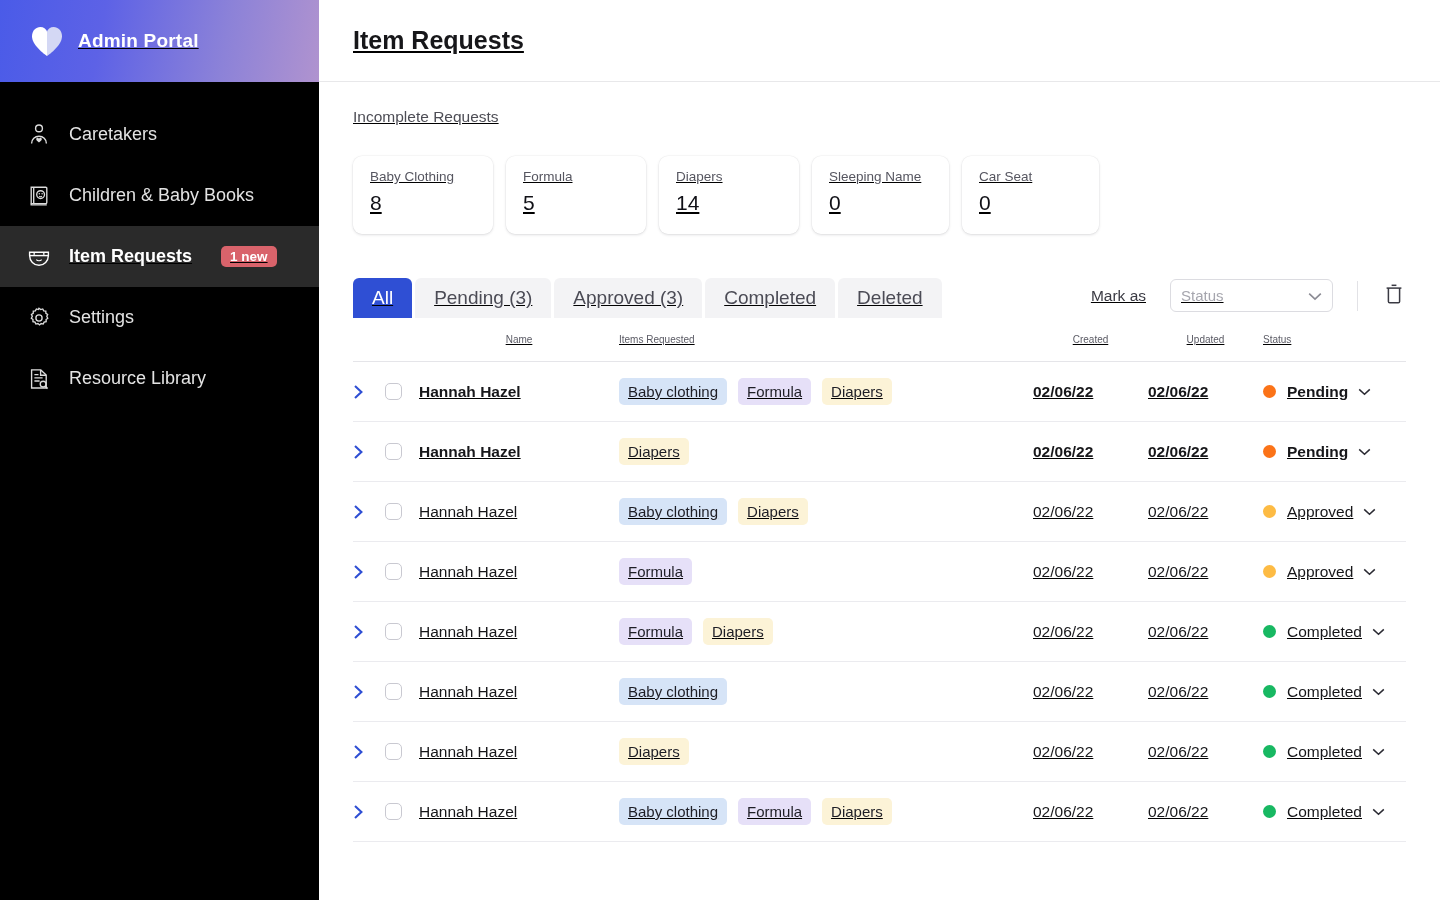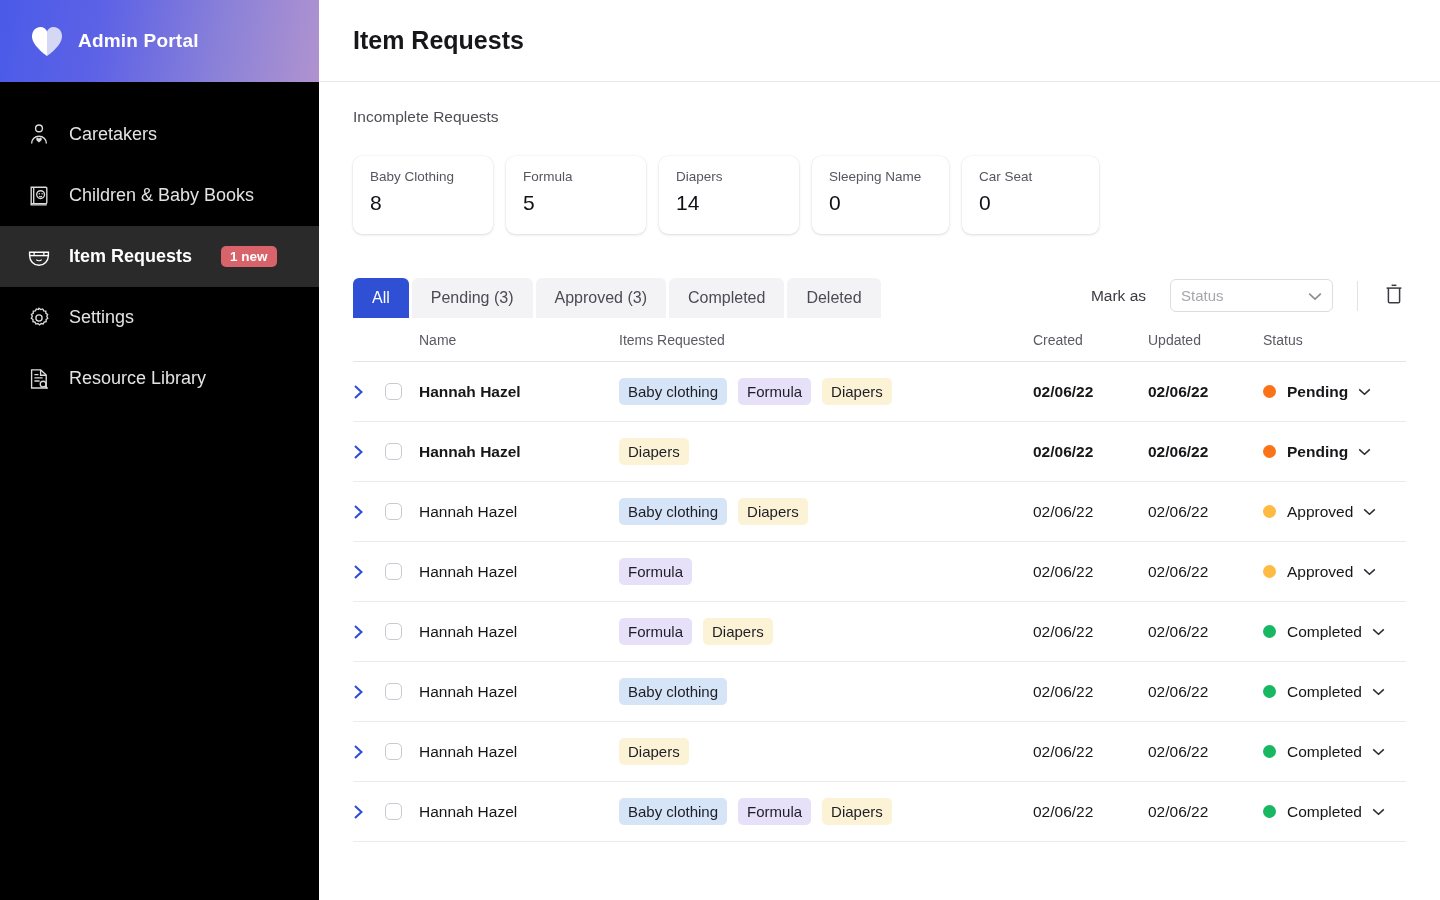--- a/index.html
+++ b/index.html
@@ -2,21 +2,21 @@
 <html><head>
 <meta charset="utf-8">
 <style>
   * { box-sizing: border-box; margin: 0; padding: 0; }
   html, body {
     width: 1440px; height: 900px;
     font-family: "Liberation Sans", sans-serif;
     background: #ffffff;
     overflow: hidden;
   }
-  .app { display: flex; width: 1440px; height: 640px; }
+  .app { display: flex; width: 1440px; height: 640px; text-decoration: underline; }
 
   
   .sidebar { width: 319px; height: 900px; background: #000000; flex: 0 0 319px; }
   .brand {
     height: 82px; display: flex; align-items: center; gap: 14px;
     padding-left: 30px;
     background: linear-gradient(100deg, #4a5be8 0%, #5d62e6 32%, #8c82d8 70%, #b093cf 100%);
   }
   .brand-logo { width: 34px; height: 32px; position: relative; flex: 0 0 34px; }
   .brand-title { color: #ffffff; font-size: 19px; font-weight: bold; letter-spacing: .2px; }
@@ -56,39 +56,39 @@
   }
   .stat-card.wide { width: 137px; }
   .stat-name { font-size: 13.5px; color: #565660; margin-bottom: 7px; white-space: nowrap; }
   .stat-value { font-size: 21px; color: #101016; }
 
   
   .toolbar { display: flex; align-items: flex-end; margin-top: 44px; }
   .tabs { display: flex; gap: 3px; }
   .tab {
     height: 40px; padding: 0 19px; display: flex; align-items: center;
-    background: #f3f3f5; color: #4b4b55; font-size: 16px;
+    background: #f3f3f5; color: #4b4b55; font-size: 19px;
     border-radius: 6px 6px 0 0; cursor: pointer; white-space: nowrap;
   }
   .tab.active { background: #2f4fd4; color: #ffffff; }
   .toolbar-right { margin-left: auto; display: flex; align-items: center; gap: 24px; padding-bottom: 6px; }
   .mark-as-label { font-size: 15.5px; color: #3a3a43; }
   .select {
     width: 163px; height: 33px; border: 1px solid #dcdce1; border-radius: 6px;
     display: flex; align-items: center; padding: 0 10px; cursor: pointer; background: #fff;
   }
   .select-text { font-size: 15px; color: #a6a6ae; flex: 1; }
   .divider-v { width: 1px; height: 30px; background: #e2e2e6; }
   .trash-btn { width: 24px; height: 26px; cursor: pointer; display: flex; align-items: center; justify-content: center; }
 
   
   .table { margin-top: 0; }
   .thead {
     display: flex; align-items: center; height: 44px;
-    border-bottom: 1px solid #e5e5e9; font-size: 14px; color: #5a5a64;
+    border-bottom: 1px solid #e5e5e9; font-size: 10px; color: #5a5a64; text-align: center;
   }
   .trow {
     display: flex; align-items: center; height: 60px;
     border-bottom: 1px solid #ebebef; font-size: 15.5px; color: #17171a;
   }
   .c-exp   { width: 32px; flex: 0 0 32px; display:flex; align-items:center; }
   .c-chk   { width: 34px; flex: 0 0 34px; display:flex; align-items:center; }
   .c-name  { width: 200px; flex: 0 0 200px; }
   .c-items { width: 414px; flex: 0 0 414px; display: flex; align-items: center; gap: 11px; }
   .c-created { width: 115px; flex: 0 0 115px; }

